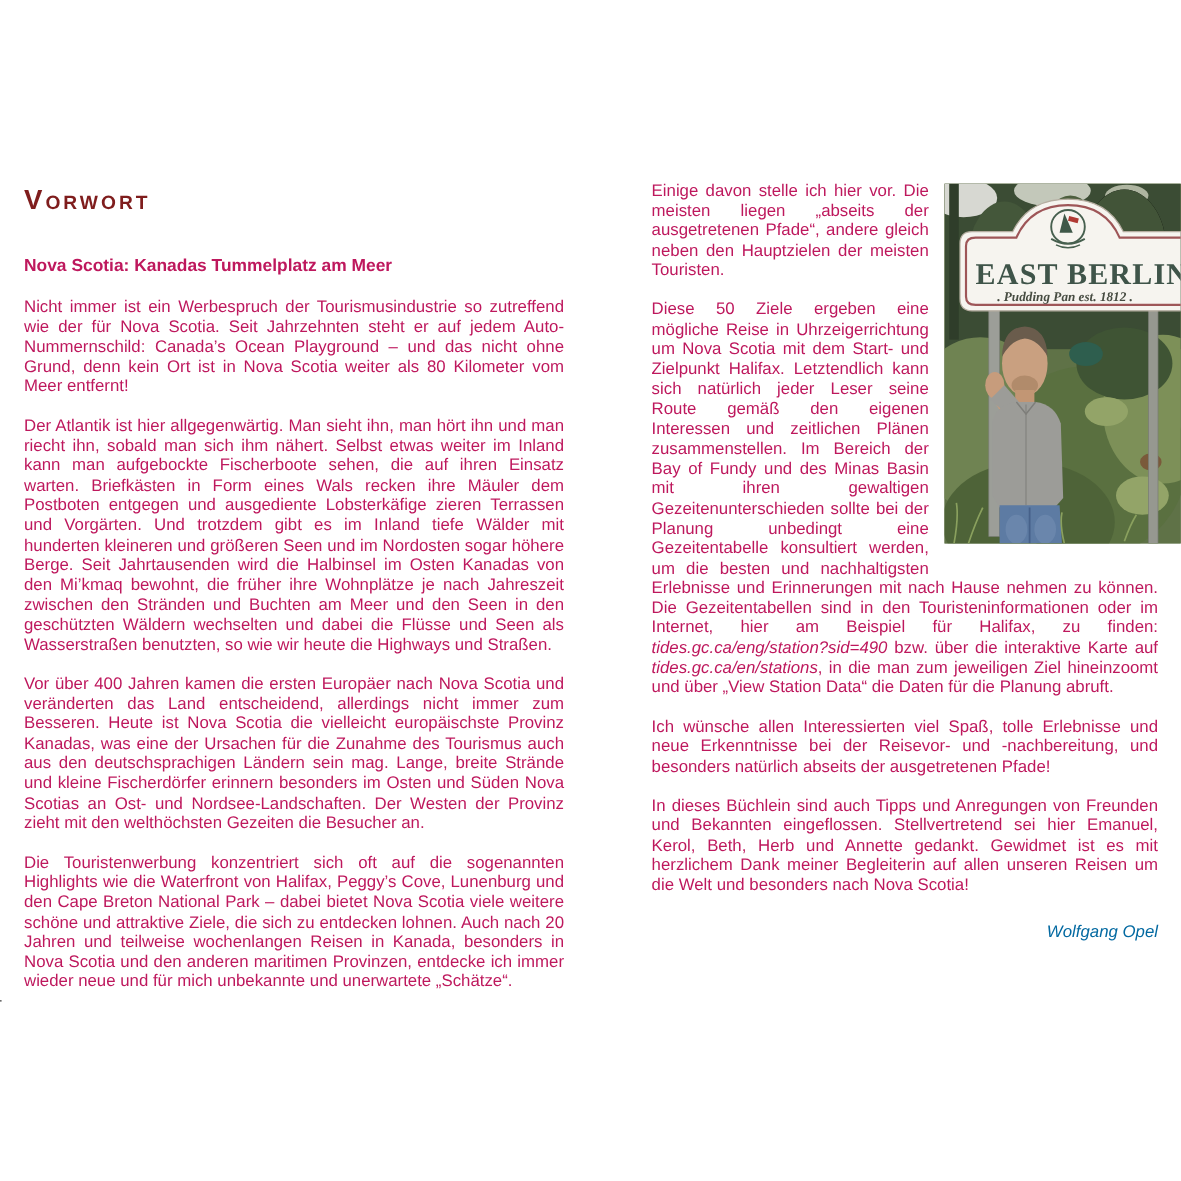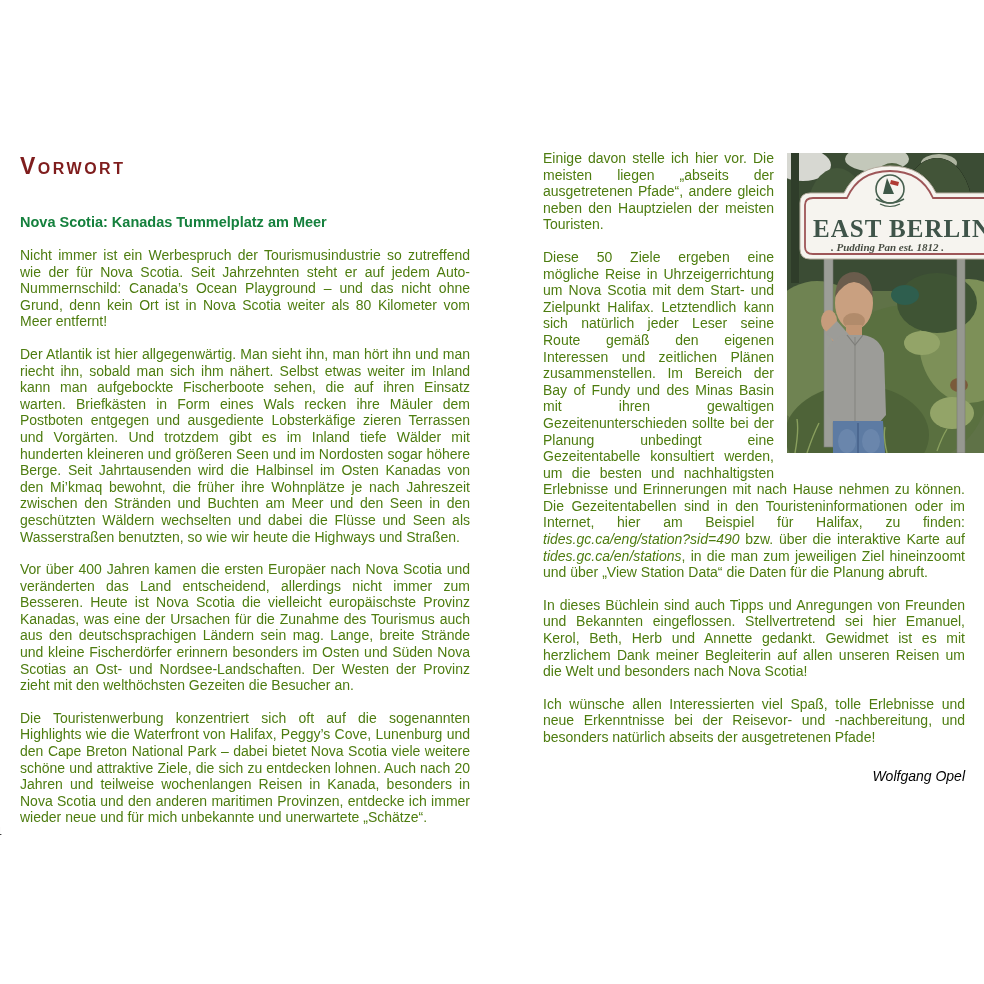--- a/index.html
+++ b/index.html
@@ -8,29 +8,29 @@
     font-family:"Liberation Sans", sans-serif;
   }
   .col{position:absolute;top:150px;}
   .col-left{left:20px;width:450px;}
   .col-right{left:543px;width:422px;}
   .title{
     margin:3px 0 0 0;font-size:23px;line-height:26px;font-weight:bold;
     font-variant:small-caps;letter-spacing:2.5px;color:#7f1d1d;
   }
   .subtitle{
-    margin:34px 0 16px 0;font-size:14.5px;line-height:18px;font-weight:bold;color:#15803d;
+    margin:34px 0 16px 0;font-size:14.5px;line-height:18px;font-weight:bold;color:#be185d;
   }
   p.body-par{
-    margin:0 0 16px 0;font-size:14px;line-height:16.6px;color:#4d7c0f;
+    margin:0 0 16px 0;font-size:14px;line-height:16.6px;color:#be185d;
     text-align:justify;hyphens:auto;-webkit-hyphens:auto;
   }
   p.body-par em{font-style:italic;}
   .signature{
-    margin-top:22px;text-align:right;font-style:italic;font-size:14px;color:#000000;
+    margin-top:22px;text-align:right;font-style:italic;font-size:14px;color:#0369a1;
   }
   figure.photo{
     float:right;width:197px;height:300px;margin:3px -19px 12px 13px;padding:0;
     overflow:hidden;background:#5f7247;text-decoration:underline;
   }
   figure.photo svg{display:block;}
   .page-num{position:absolute;font-size:14px;color:#3e3e3e;}
   .page-num-left{left:-6px;top:824px;}
   .sign-main{font-family:"Liberation Serif", serif;font-weight:bold;letter-spacing:1px;}
   .sign-sub{font-family:"Liberation Serif", serif;font-style:italic;font-weight:bold;}
@@ -110,19 +110,19 @@
           <text x="26" y="84" class="sign-main" font-size="25" fill="#3f5449">EAST BERLIN</text>
           <text x="44" y="98" class="sign-sub" font-size="11" fill="#474c42">. Pudding Pan est. 1812 .</text>
         </g>
       </svg>
     </figure>
 
     <p class="body-par">Einige davon stelle ich hier vor. Die meisten liegen „abseits der ausgetretenen Pfade“, andere gleich neben den Hauptzielen der meisten Touristen.</p>
 
     <p class="body-par"><span>Diese 50 Ziele ergeben eine mögliche Reise in Uhrzeigerrichtung um Nova Scotia mit dem Start- und Zielpunkt Halifax. Letztendlich kann sich natürlich jeder Leser seine Route gemäß den eigenen Interessen und zeitlichen Plänen zusammenstellen. Im Bereich der Bay of Fundy und des Minas Basin mit ihren gewaltigen Gezeitenunterschieden sollte bei der Planung unbedingt eine Gezeitentabelle konsultiert werden, um die besten und nachhaltigsten Erlebnisse und Erinnerungen mit nach Hause nehmen zu können. Die Gezeitentabellen sind in den Touristeninformationen oder im Internet, hier am Beispiel für Halifax, zu finden: </span><em>tides.gc.ca/eng/station?sid=490</em><span> bzw. über die interaktive Karte auf </span><em>tides.gc.ca/en/stations</em><span>, in die man zum jeweiligen Ziel hineinzoomt und über „View Station Data“ die Daten für die Planung abruft.</span></p>
 
+    <p class="body-par">Ich wünsche allen Interessierten viel Spaß, tolle Erlebnisse und neue Erkenntnisse bei der Reisevor- und -nachbereitung, und besonders natürlich abseits der ausgetretenen Pfade!</p>
     <p class="body-par">In dieses Büchlein sind auch Tipps und Anregungen von Freunden und Bekannten eingeflossen. Stellvertretend sei hier Emanuel, Kerol, Beth, Herb und Annette gedankt. Gewidmet ist es mit herzlichem Dank meiner Begleiterin auf allen unseren Reisen um die Welt und besonders nach Nova Scotia!</p>
-    <p class="body-par">Ich wünsche allen Interessierten viel Spaß, tolle Erlebnisse und neue Erkenntnisse bei der Reisevor- und -nachbereitung, und besonders natürlich abseits der ausgetretenen Pfade!</p>
 
     <p class="signature">Wolfgang Opel</p>
   </div>
 
 </div>
 
 </body></html>

